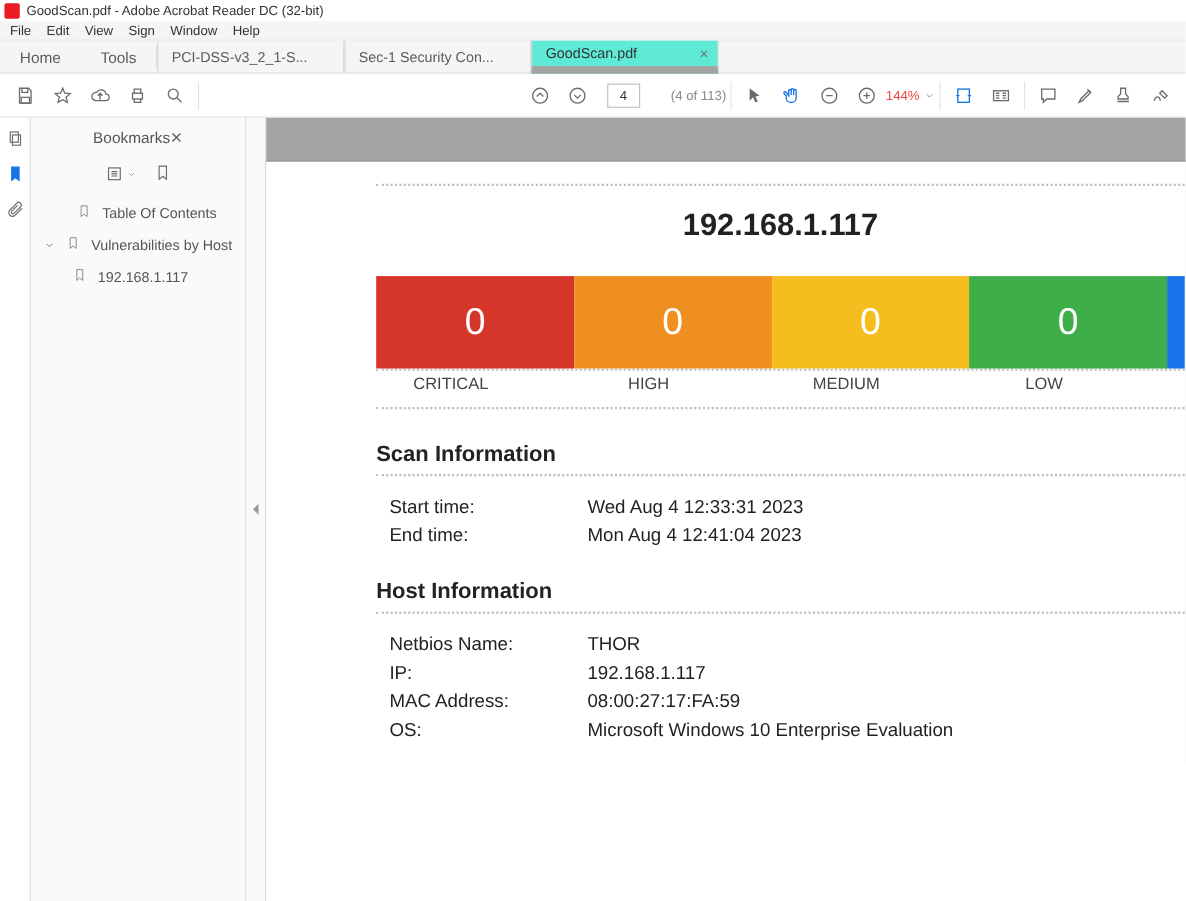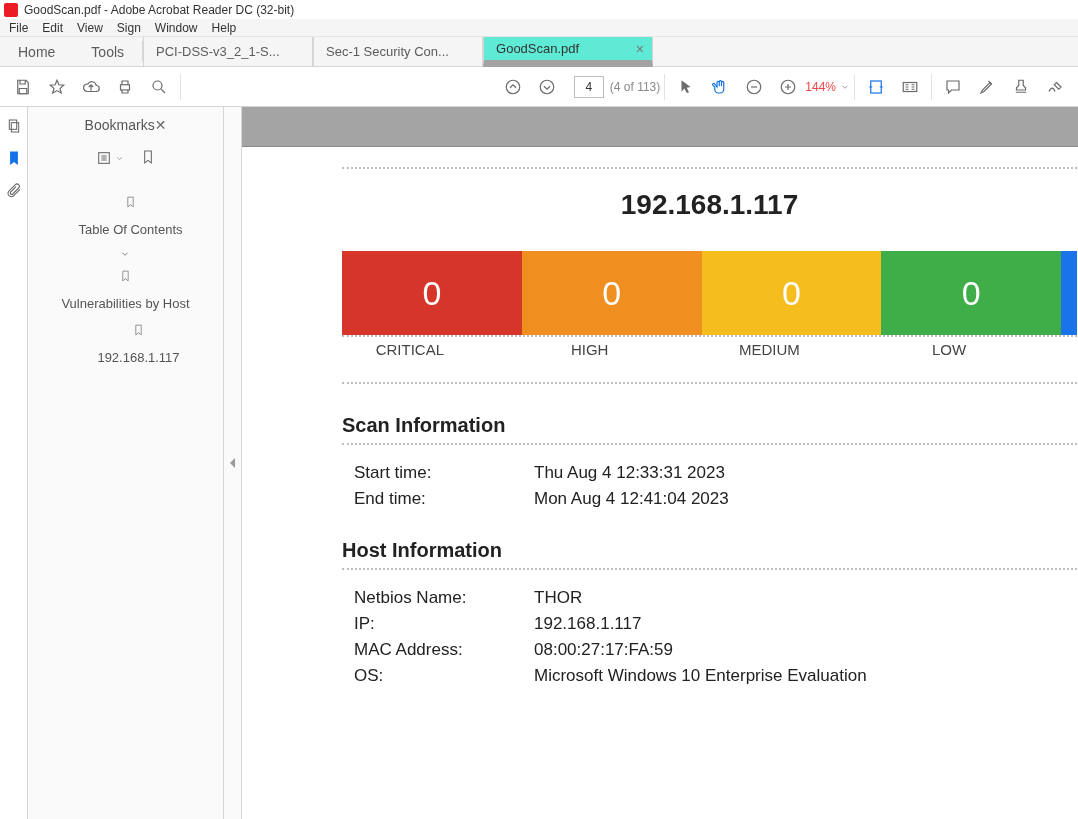--- a/index.html
+++ b/index.html
@@ -104,21 +104,21 @@
   .toolbar svg { width:18px; height:18px; stroke:#6b6b6b; fill:none; stroke-width:1.6; }
   .toolbar .accent svg { stroke:#1473e6; }
   .toolbar .fill svg { fill:#6b6b6b; stroke:none;}
   .toolbar .page-input {
     width:30px; height:22px;
     border:1px solid #bdbdbd;
     text-align:center;
     font-size:12px; color:#333;
     margin: 0 6px 0 10px;
   }
-  .toolbar .page-of { font-size:12px; color:#8a8a8a; }
+  .toolbar .page-of { font-size:12px; color:#8a8a8a;margin-left:22px; }
   .toolbar .zoom { font-size:12px; color:#ef4444; display:flex; align-items:center; gap:4px;}
 
   .toolbar .spacer-flex { flex:1; }
 
   
   .main {
     display:flex;
     height: calc(819px - 19px - 18px - 30px - 40px);
     position: relative;
   }
@@ -162,21 +162,20 @@
   .bm-tree{
     padding: 6px 6px;
     font-size:13px;
     color:#555;
   }
   .bm-item{
     display:flex; align-items:center;
     padding:6px 4px;
     gap:10px;
     cursor:default;
-    flex-direction:column;
   }
   .bm-item.child{ padding-left:30px;}
   .bm-item .chev{
     width:10px; display:flex; align-items:center;
   }
   .bm-item .bm-icon svg{ width:13px;height:14px; fill:none; stroke:#6b6b6b; stroke-width:1.3;}
   .bm-item.indent { padding-left:14px;}
   .bm-item.indent-none .chev{ visibility:hidden;}
 
   .divider-handle{
@@ -240,21 +239,21 @@
     color:#fff;
     font-size:34px;
     font-weight:400;
   }
   .sev-extra{
     width:16px;
   }
   .sev-labels{
     display:flex;
     margin-top:4px;
-    margin-bottom:24px;
+    margin-bottom:12px;
     gap:44px;
   }
   .sev-labels div{
     flex:1;
     text-align:center;
     font-size:15px;
     color:#444;
   }
 
   .section-title{
@@ -536,21 +535,21 @@
           <div>LOW</div>
           <div style="flex:0 0 16px"></div>
         </div>
         <hr class="dotline">
 
         <div class="section-title">Scan Information</div>
         <hr class="dotline">
         <div class="kv-table">
           <div class="kv-row">
             <div class="k">Start time:</div>
-            <div class="v">Thu Aug 4 12:33:31 2023</div>
+            <div class="v">Wed Aug 4 12:33:31 2023</div>
           </div>
           <div class="kv-row">
             <div class="k">End time:</div>
             <div class="v">Mon Aug 4 12:41:04 2023</div>
           </div>
         </div>
 
         <div class="section-title">Host Information</div>
         <hr class="dotline">
         <div class="kv-table">

